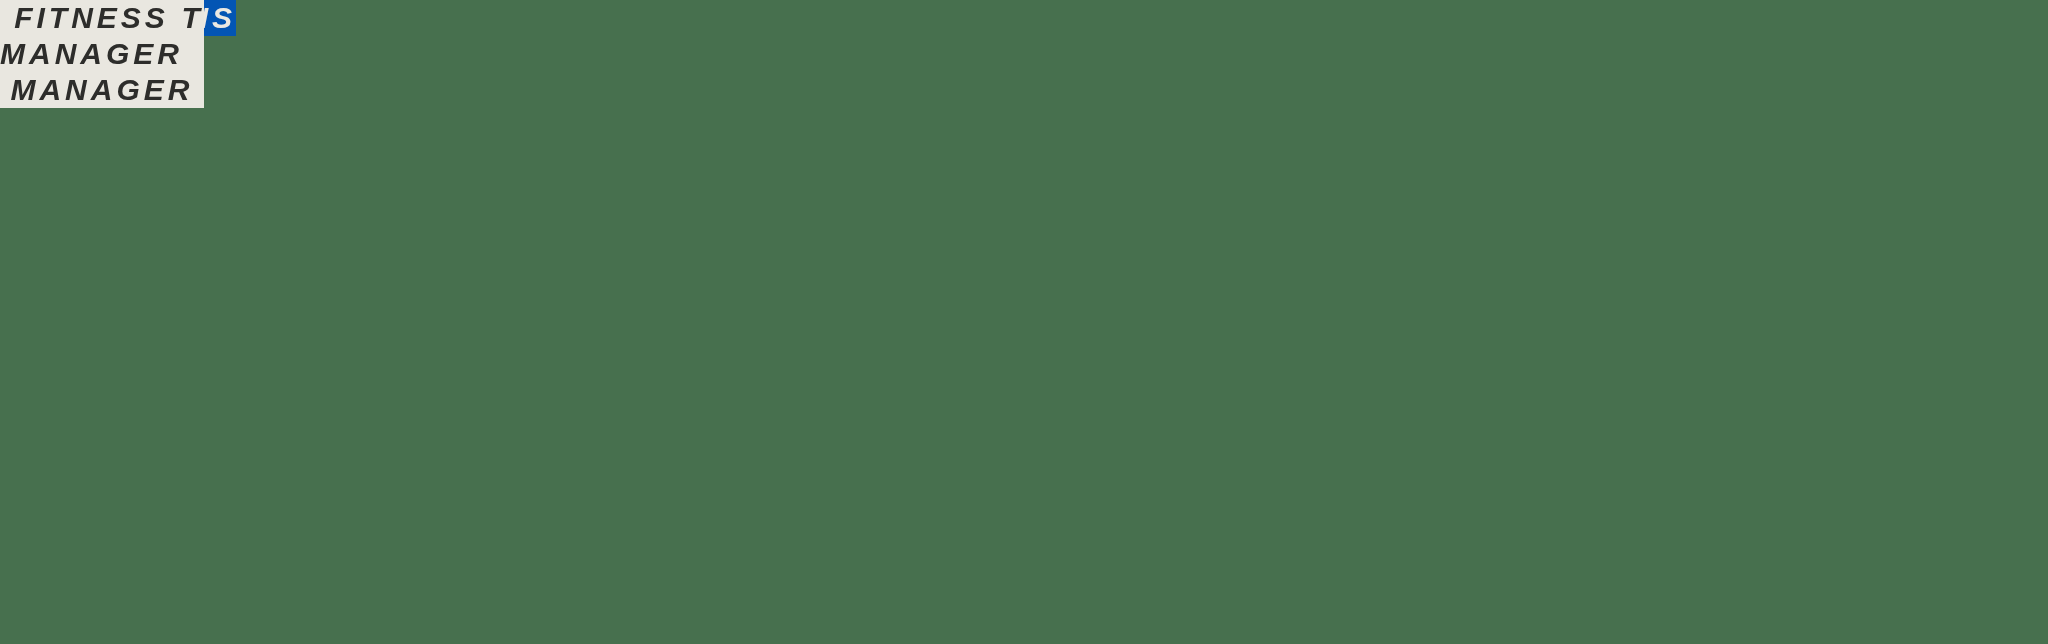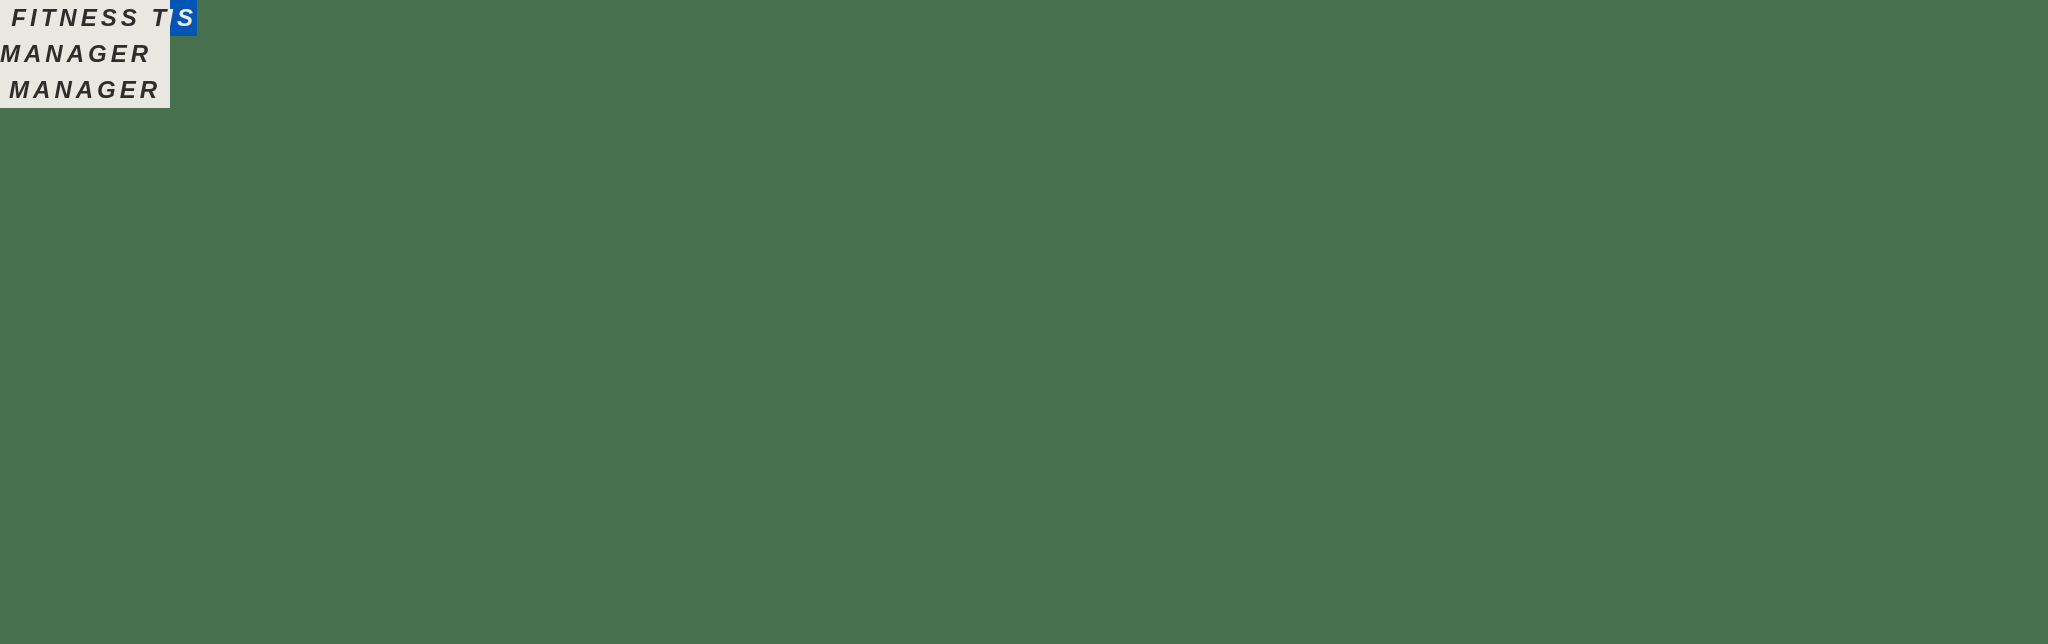--- a/index.html
+++ b/index.html
@@ -19,21 +19,21 @@
   }
   .node {
     position: absolute;
     display: flex;
     flex-direction: column;
     align-items: center;
     justify-content: center;
     text-align: center;
     font-weight: bold;
     font-style: italic;
-    font-size: 24px;
+    font-size: 30px;
     line-height: 36px;
     letter-spacing: 4px;
     text-transform: uppercase;
     box-sizing: border-box;
   }
   .node .line { display: block; white-space: nowrap; }
   .variant-blue {
     background: var(--color-primary_blue, #0355B4);
     color: var(--color-light_text, #ECE9E2);
   }

